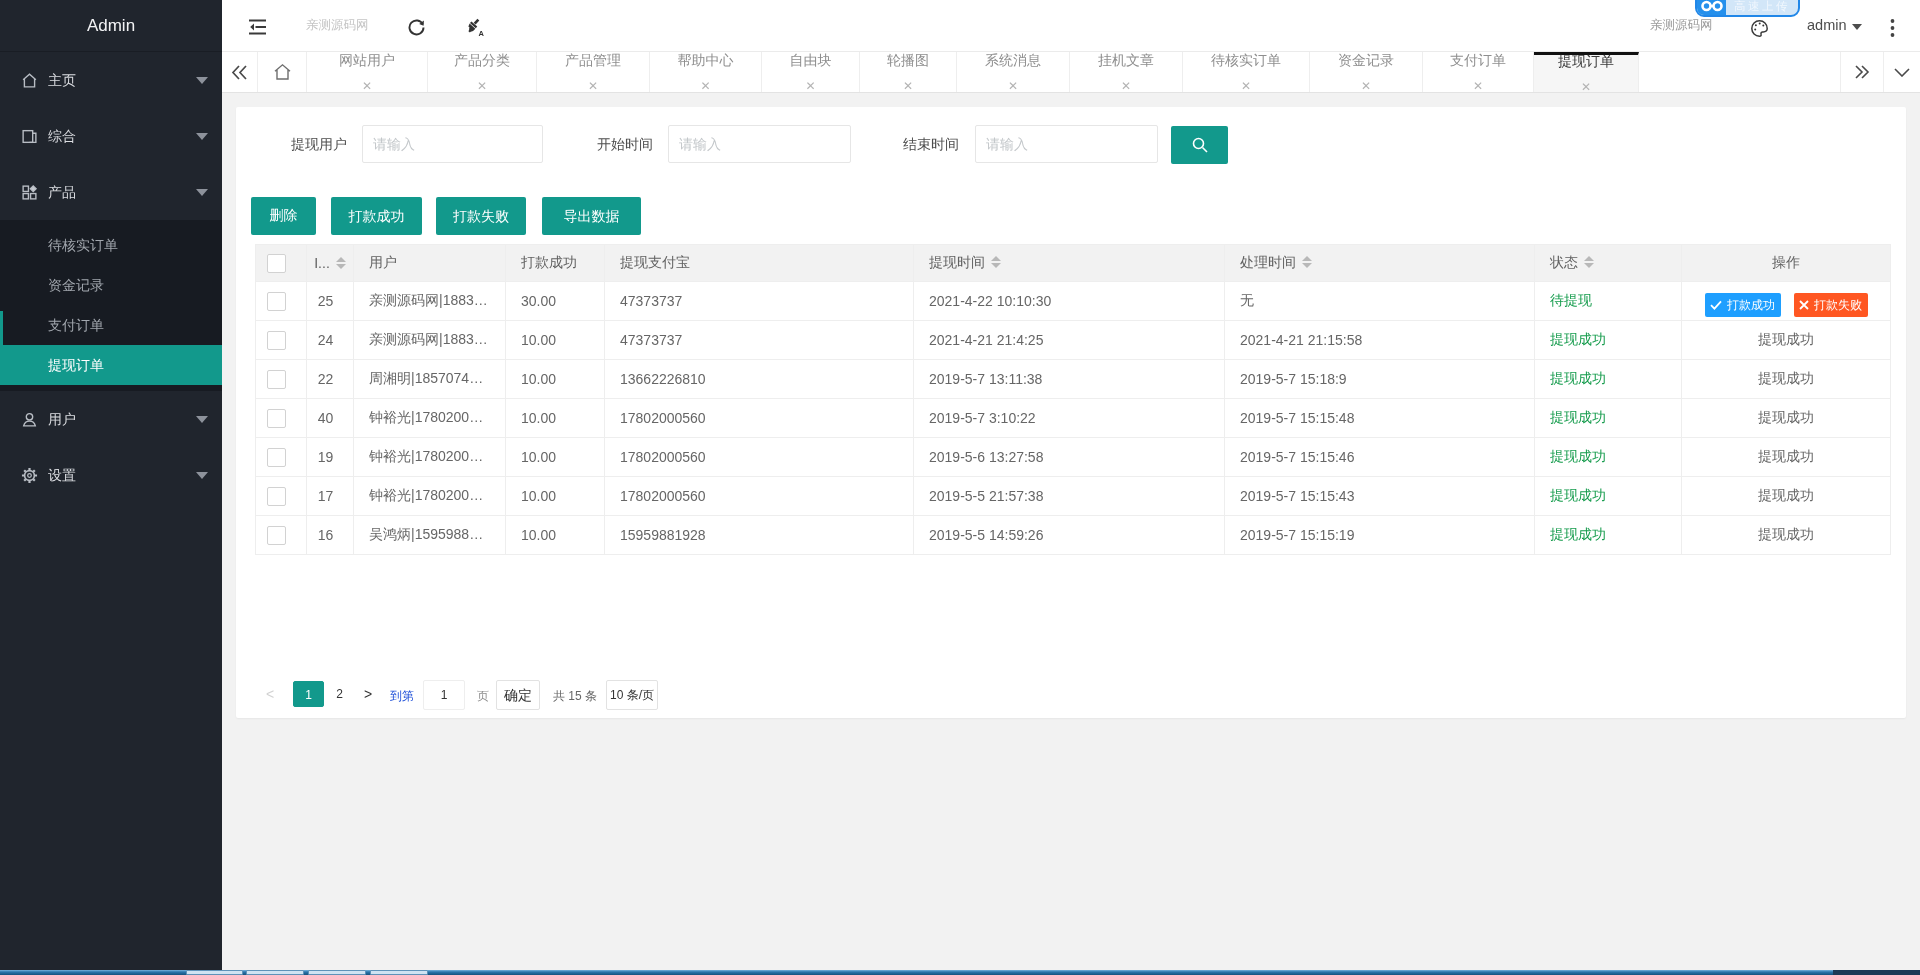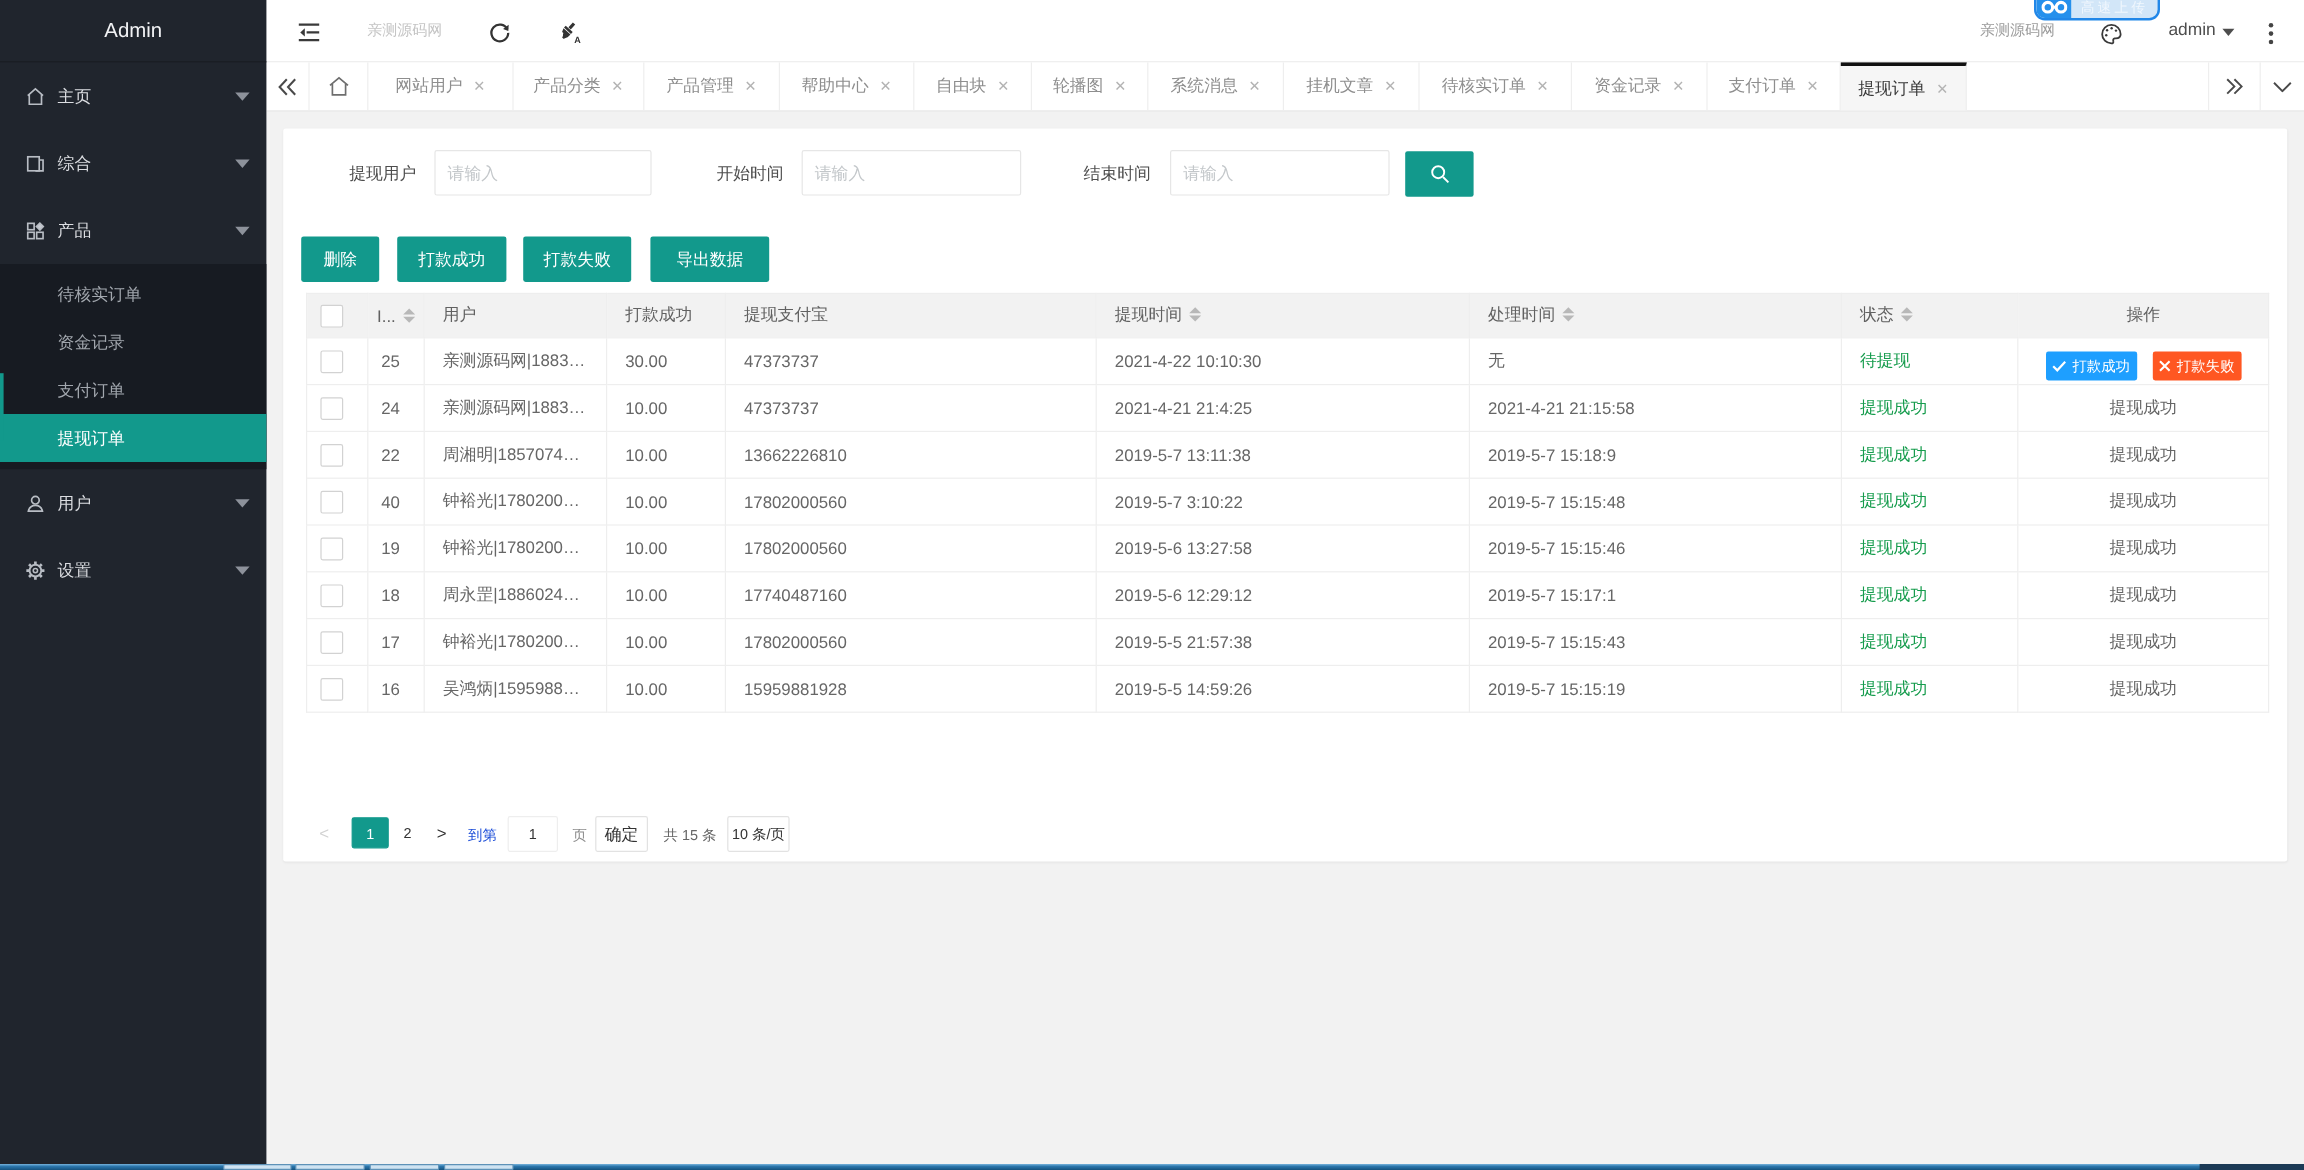--- a/index.html
+++ b/index.html
@@ -17,21 +17,21 @@
 #sub{background:#171b22;padding:5px 0 6px 0;}
 .smi{height:40px;line-height:40px;color:#a2a7ae;font-size:14px;padding-left:48px;}
 .smi.active{background:#12998c;color:#fff;}
 #sbar{position:absolute;left:0;top:311px;width:3px;height:56px;background:#12998c;}
 
 #topbar{position:absolute;left:222px;top:0;width:1698px;height:52px;background:#fff;border-bottom:1px solid #ebebeb;z-index:4;}
 #topbar .t{position:absolute;top:0;height:51px;line-height:51px;}
 
 #tabbar{position:absolute;left:222px;top:52px;width:1698px;height:41px;background:#fff;border-bottom:1px solid #e3e3e3;z-index:4;}
 .tcell{position:absolute;top:0;height:40px;border-right:1px solid #eee;display:flex;align-items:center;justify-content:center;}
-.tab{position:absolute;top:0;height:40px;border-right:1px solid #eee;color:#8e8e8e;font-size:14px;display:flex;align-items:center;justify-content:center;gap:9px;}
+.tab{position:absolute;top:0;height:40px;border-right:1px solid #eee;color:#8e8e8e;font-size:14px;display:flex;align-items:center;justify-content:center;gap:9px;flex-direction:column;}
 .tab .x{color:#b3b3b3;font-size:12px;font-family:"Liberation Sans",sans-serif;}
 .tab.active{background:#f6f6f6;border-top:3px solid #111;color:#383838;}
 
 #panel{position:absolute;left:236px;top:107px;width:1670px;height:611px;background:#fff;border-radius:2px;box-shadow:0 1px 2px rgba(0,0,0,.05);}
 .flabel{position:absolute;top:18px;height:38px;line-height:38px;font-size:14px;color:#4d4d4d;}
 .finput{position:absolute;top:18px;height:38px;border:1px solid #e6e6e6;border-radius:2px;background:#fff;line-height:36px;padding-left:10px;color:#c3c7ca;font-size:14px;}
 #searchbtn{position:absolute;top:19px;left:935px;width:57px;height:38px;background:#12998c;border-radius:2px;display:flex;align-items:center;justify-content:center;}
 .gbtn{position:absolute;top:90px;height:38px;line-height:38px;background:#12998c;color:#fff;font-size:14px;text-align:center;border-radius:2px;}
 
 #tbl{position:absolute;left:19px;top:137px;border-collapse:collapse;table-layout:fixed;}
@@ -235,21 +235,21 @@
     <div class="flabel" style="left:361px;">开始时间</div>
     <div class="finput" style="left:432px;width:183px;">请输入</div>
     <div class="flabel" style="left:667px;">结束时间</div>
     <div class="finput" style="left:739px;width:183px;">请输入</div>
     <div id="searchbtn">
       <svg width="18" height="18" viewBox="0 0 18 18" fill="none" stroke="#fff" stroke-width="1.6">
         <circle cx="7.5" cy="7.5" r="5"></circle>
         <path d="M11.5 11.5 16 16"></path>
       </svg>
     </div>
-    <div class="gbtn" style="left:15px;width:65px;">删除</div>
+    <div class="gbtn" style="left:15px;width:65px;font-family:Liberation Serif, serif;">删除</div>
     <div class="gbtn" style="left:95px;width:91px;">打款成功</div>
     <div class="gbtn" style="left:200px;width:90px;">打款失败</div>
     <div class="gbtn" style="left:306px;width:99px;">导出数据</div>
     <table id="tbl">
       <colgroup>
         <col style="width:51px">
         <col style="width:47px">
         <col style="width:152px">
         <col style="width:99px">
         <col style="width:309px">
@@ -324,31 +324,20 @@
           <td>钟裕光|1780200…</td>
           <td>10.00</td>
           <td>17802000560</td>
           <td>2019-5-6 13:27:58</td>
           <td>2019-5-7 15:15:46</td>
           <td class="green">提现成功</td>
           <td class="c"><span style="color:#666;">提现成功</span></td>
         </tr>
         <tr>
           <td class="c"><span class="ckb"></span></td>
-          <td class="c id">18</td>
-          <td>周永罡|1886024…</td>
-          <td>10.00</td>
-          <td>17740487160</td>
-          <td>2019-5-6 12:29:12</td>
-          <td>2019-5-7 15:17:1</td>
-          <td class="green">提现成功</td>
-          <td class="c"><span style="color:#666;">提现成功</span></td>
-        </tr>
-        <tr>
-          <td class="c"><span class="ckb"></span></td>
           <td class="c id">17</td>
           <td>钟裕光|1780200…</td>
           <td>10.00</td>
           <td>17802000560</td>
           <td>2019-5-5 21:57:38</td>
           <td>2019-5-7 15:15:43</td>
           <td class="green">提现成功</td>
           <td class="c"><span style="color:#666;">提现成功</span></td>
         </tr>
         <tr>

